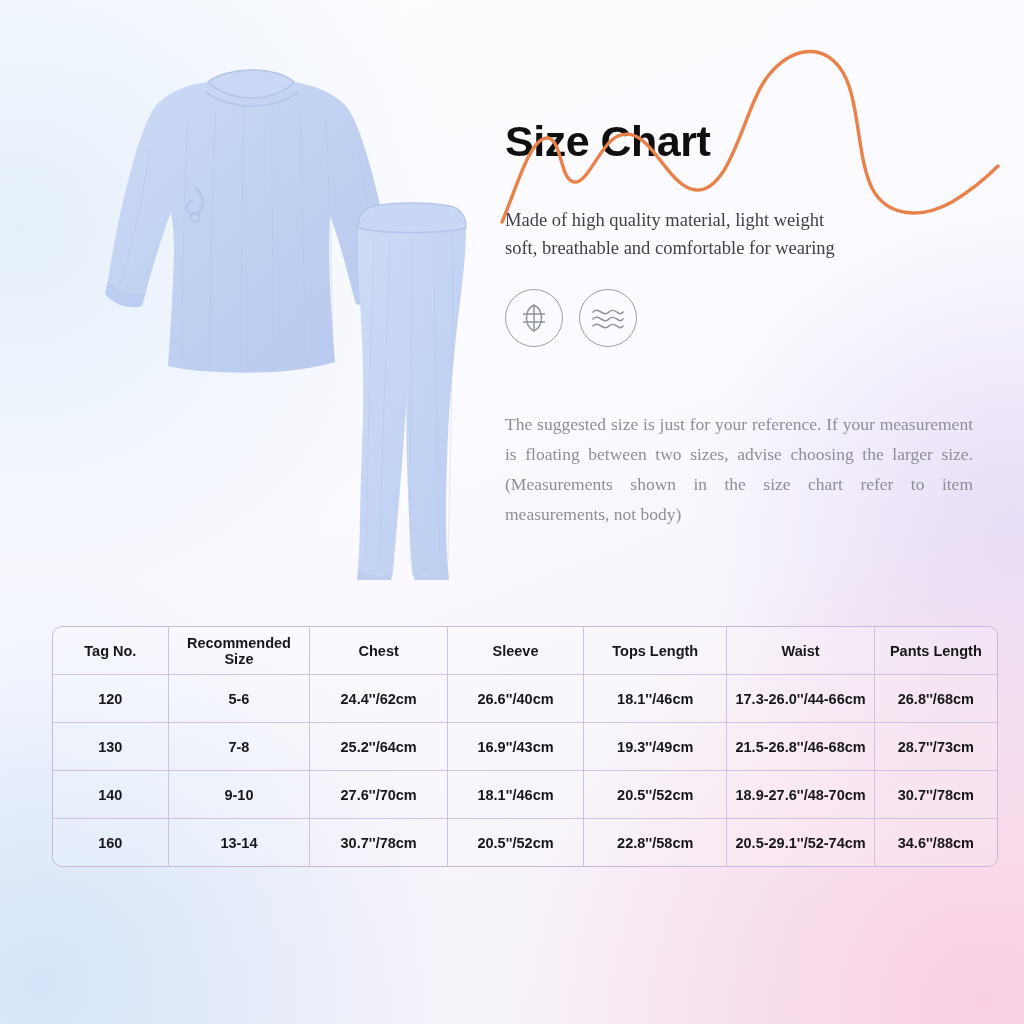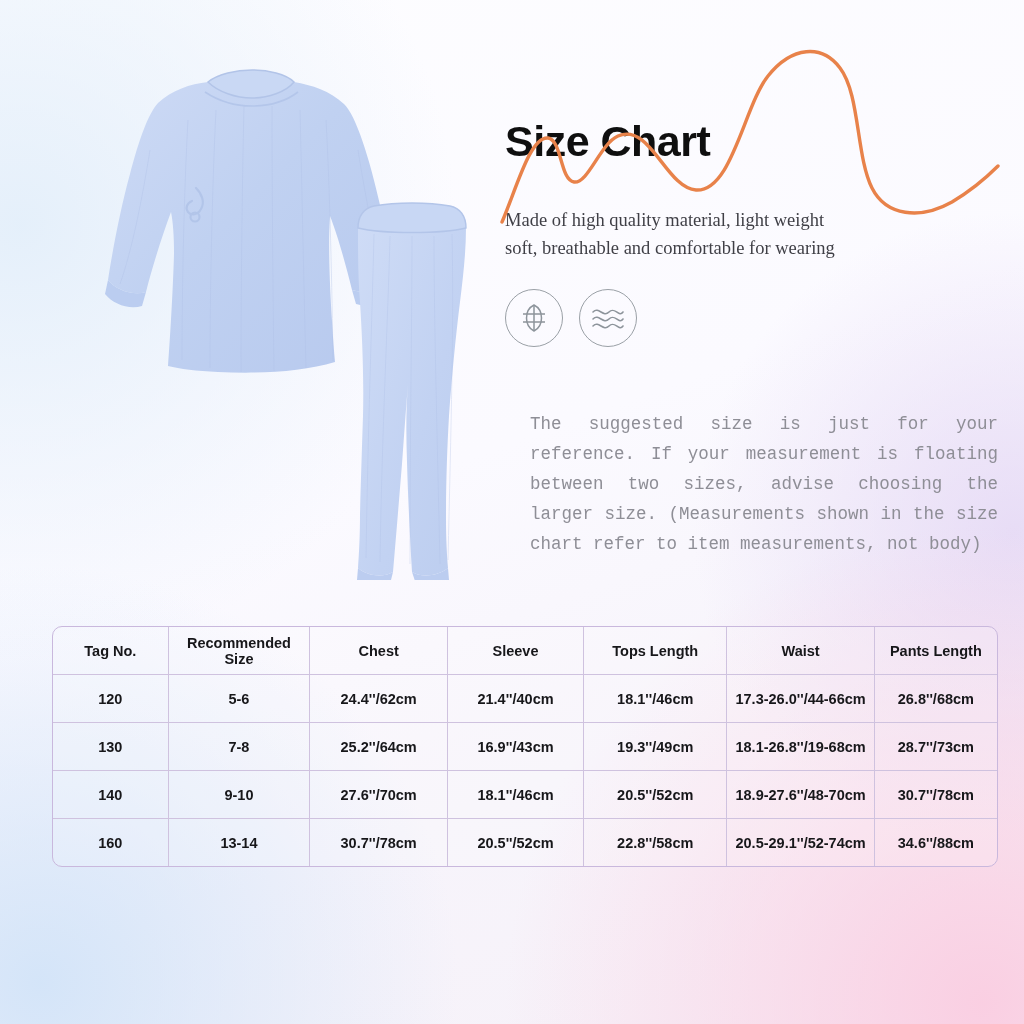--- a/index.html
+++ b/index.html
@@ -76,23 +76,22 @@
     display: flex;
     align-items: center;
     justify-content: center;
   }
   .note {
     margin-top: 62px;
     font-size: 17.5px;
     line-height: 1.72;
     color: #8e8e96;
     text-align: justify;
-    font-family: Liberation Mono, monospace;
+    font-family: Liberation Serif, serif;
     width: 468px;
-    margin-left: 25px;
   }
 
   
   .table-wrap {
     position: absolute;
     left: 52px;
     top: 626px;
     width: 944px;
     border: 1px solid #c9b8dd;
     border-radius: 10px;
@@ -282,32 +281,32 @@
           <th>Tops Length</th>
           <th>Waist</th>
           <th>Pants Length</th>
         </tr>
       </thead>
       <tbody>
         <tr>
           <td>120</td>
           <td>5-6</td>
           <td>24.4''/62cm</td>
-          <td>21.4''/40cm</td>
+          <td>26.6''/40cm</td>
           <td>18.1''/46cm</td>
           <td>17.3-26.0''/44-66cm</td>
           <td>26.8''/68cm</td>
         </tr>
         <tr>
           <td>130</td>
           <td>7-8</td>
           <td>25.2''/64cm</td>
           <td>16.9''/43cm</td>
           <td>19.3''/49cm</td>
-          <td>18.1-26.8''/19-68cm</td>
+          <td>21.5-26.8''/46-68cm</td>
           <td>28.7''/73cm</td>
         </tr>
         <tr>
           <td>140</td>
           <td>9-10</td>
           <td>27.6''/70cm</td>
           <td>18.1''/46cm</td>
           <td>20.5''/52cm</td>
           <td>18.9-27.6''/48-70cm</td>
           <td>30.7''/78cm</td>

